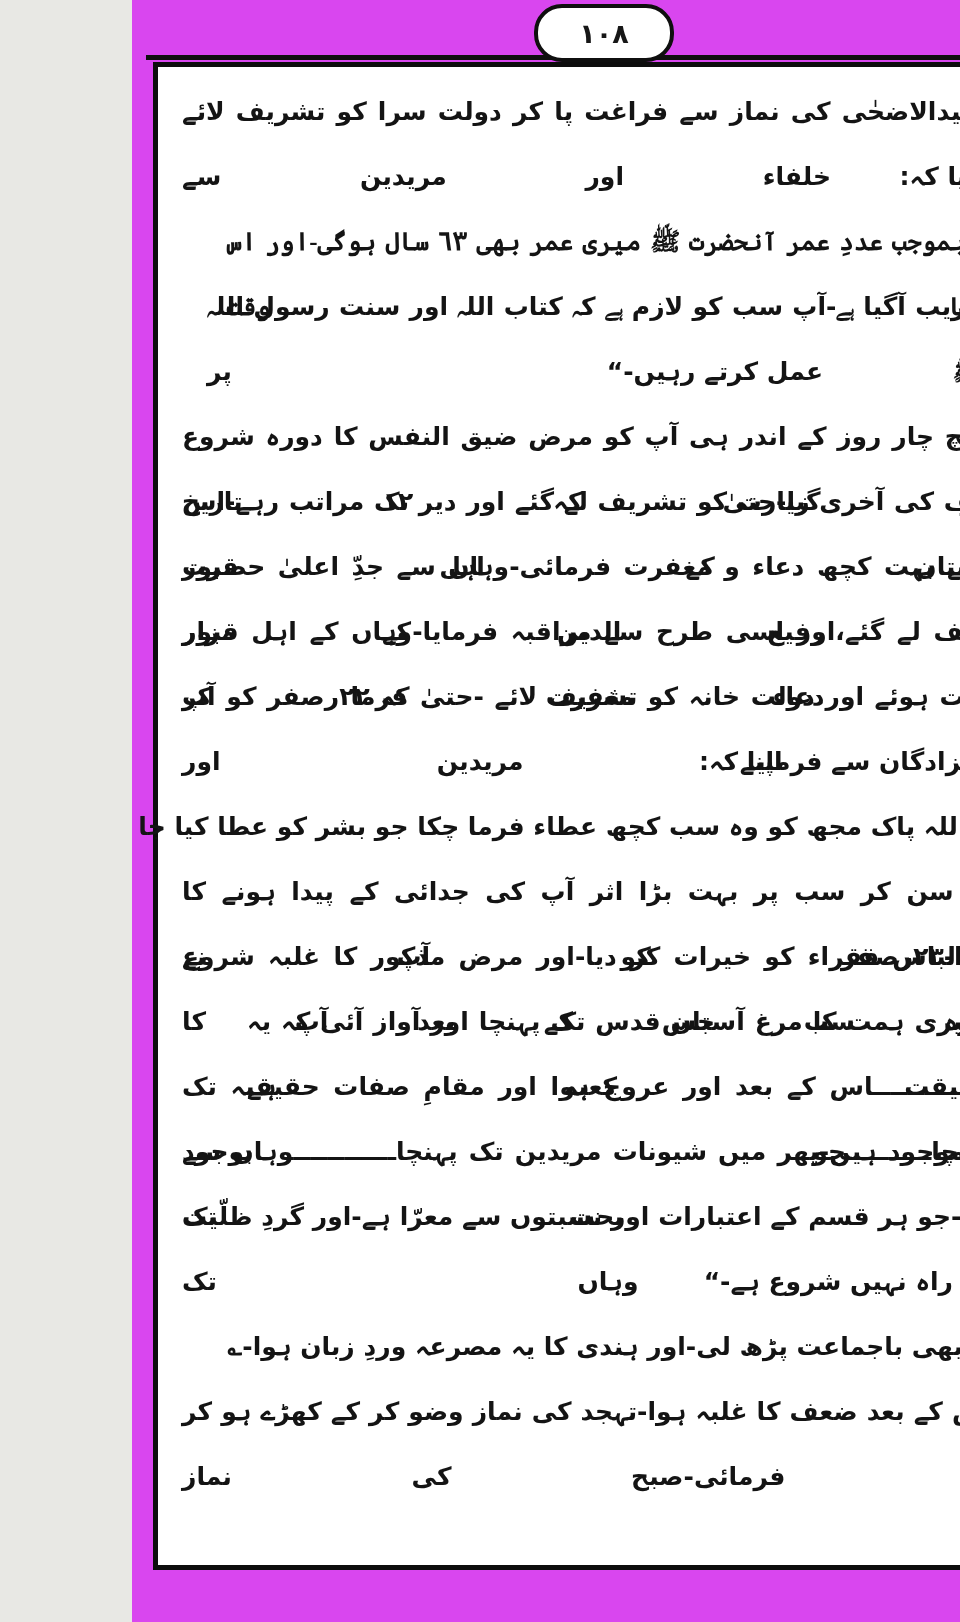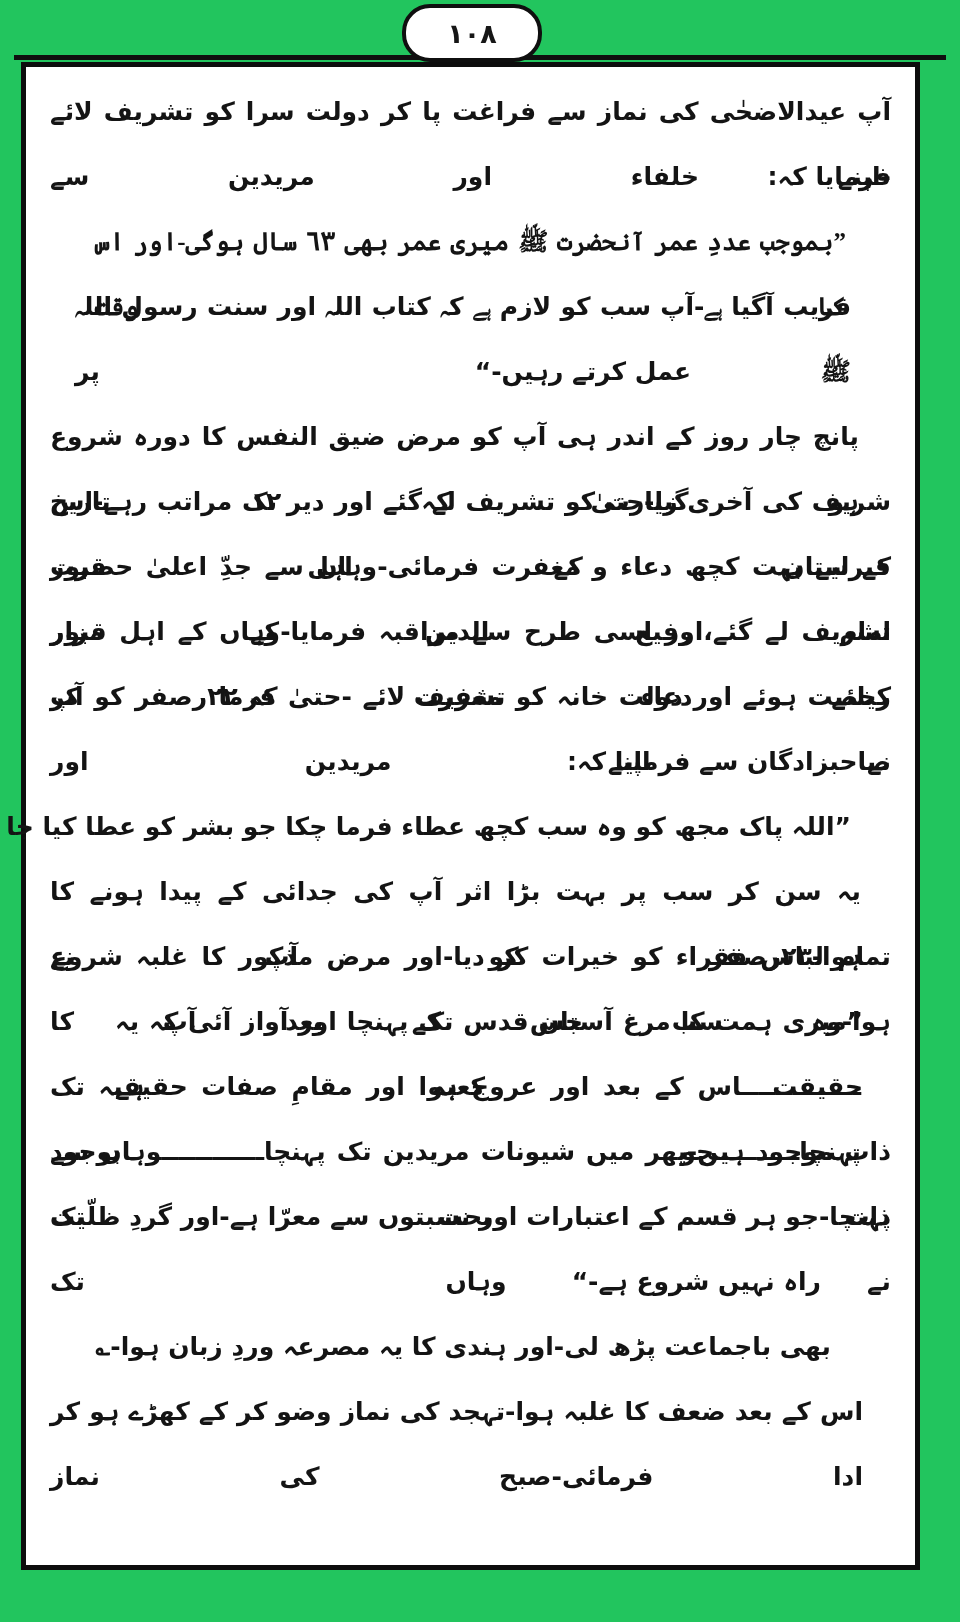--- a/index.html
+++ b/index.html
@@ -1,19 +1,19 @@
 <!DOCTYPE html>
 <html lang="ur" dir="rtl"><head>
 <meta charset="utf-8">
 <style>
   html,body{margin:0;padding:0;background:#e8e8e4;}
   .page{
     position:relative;
-    width:960px;height:1622px;
-    background:#22c55e;
+    width:828px;height:1622px;
+    background:#d946ef;
     overflow:hidden;
     font-family:"DejaVu Sans",sans-serif;
     color:#161616;
     direction:rtl;
   }
   .page-number-badge{
     position:absolute;left:402px;top:4px;
     width:132px;height:50px;
     border:4px solid #0f0f0f;
     border-radius:28px;

